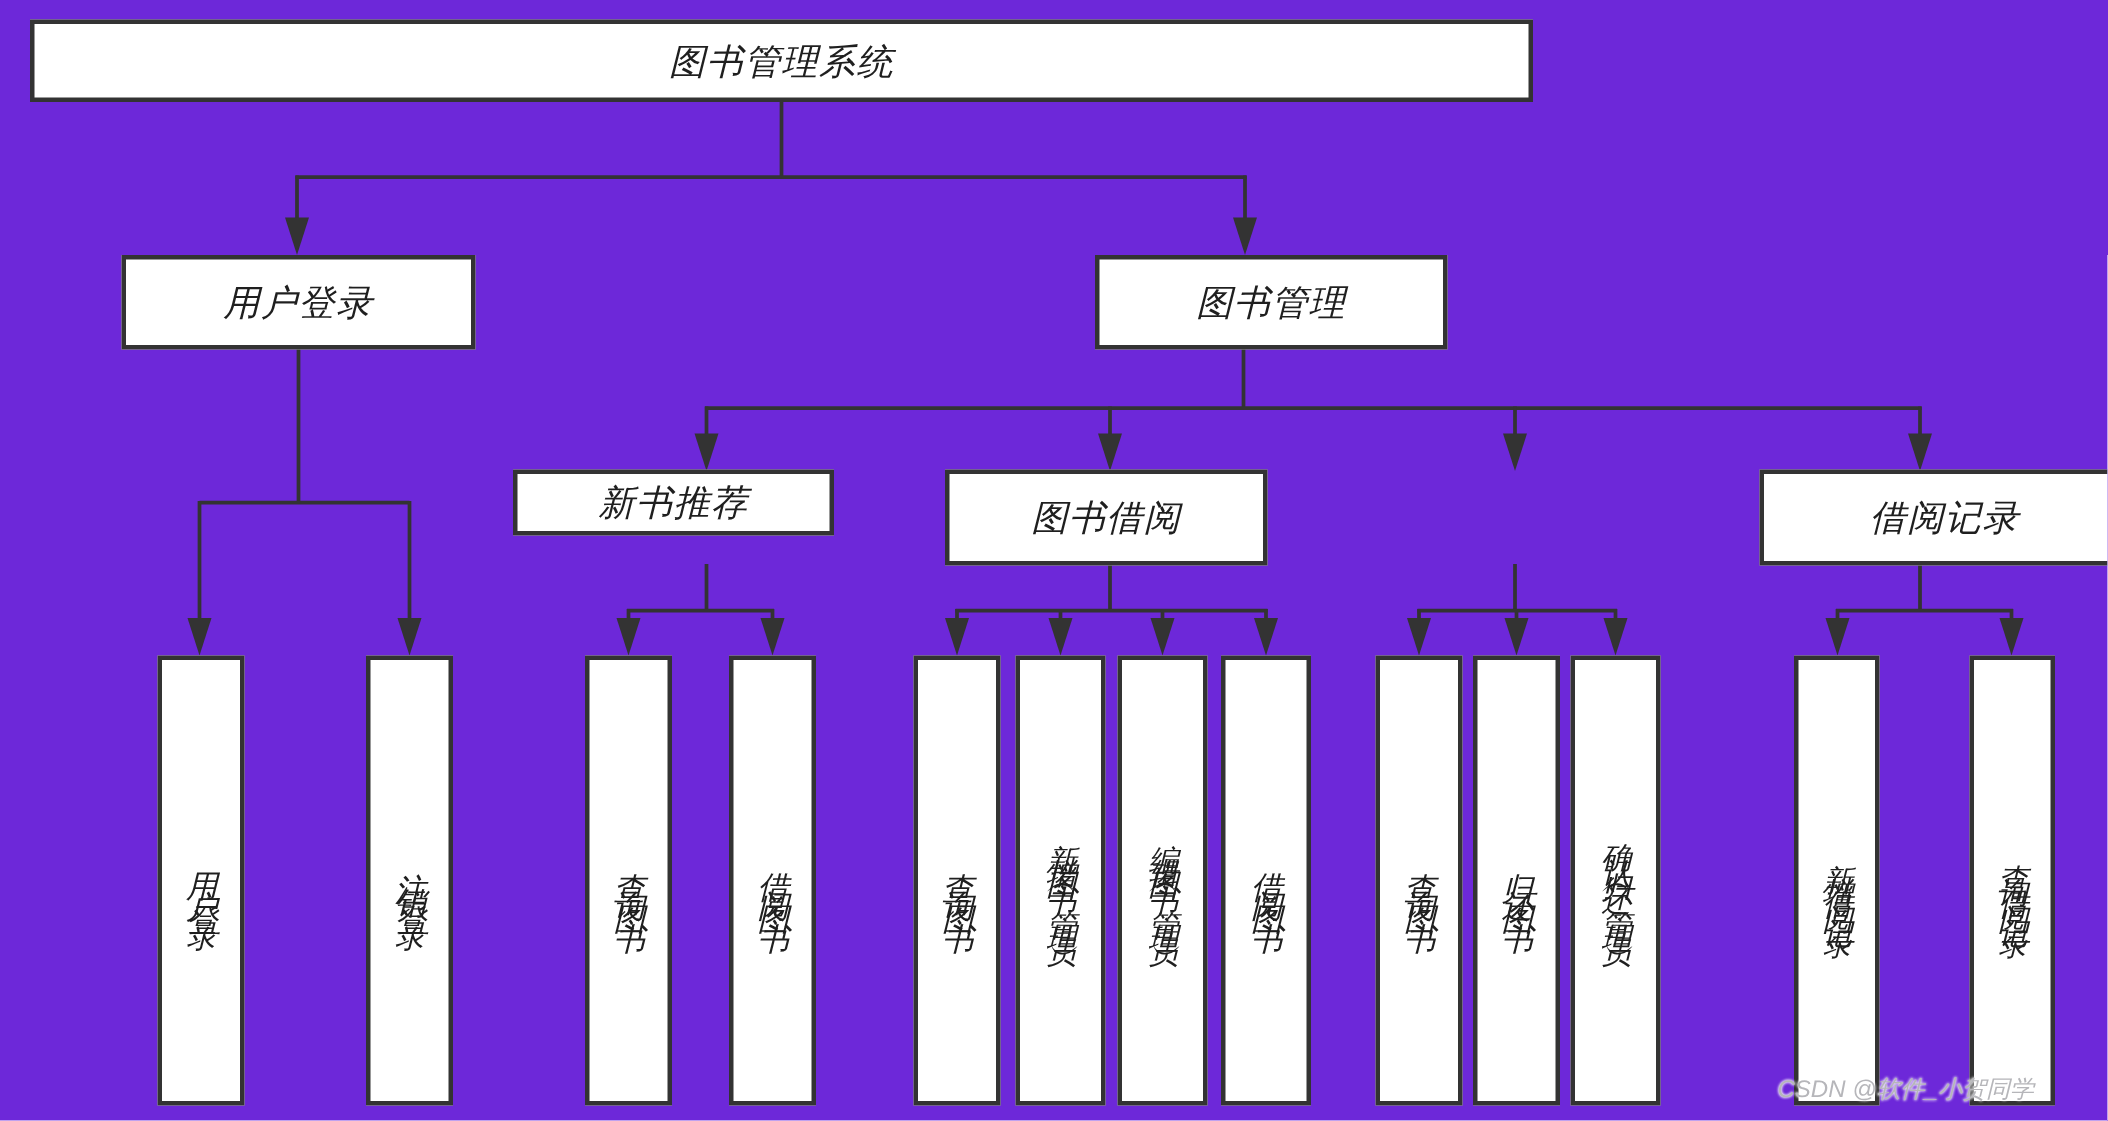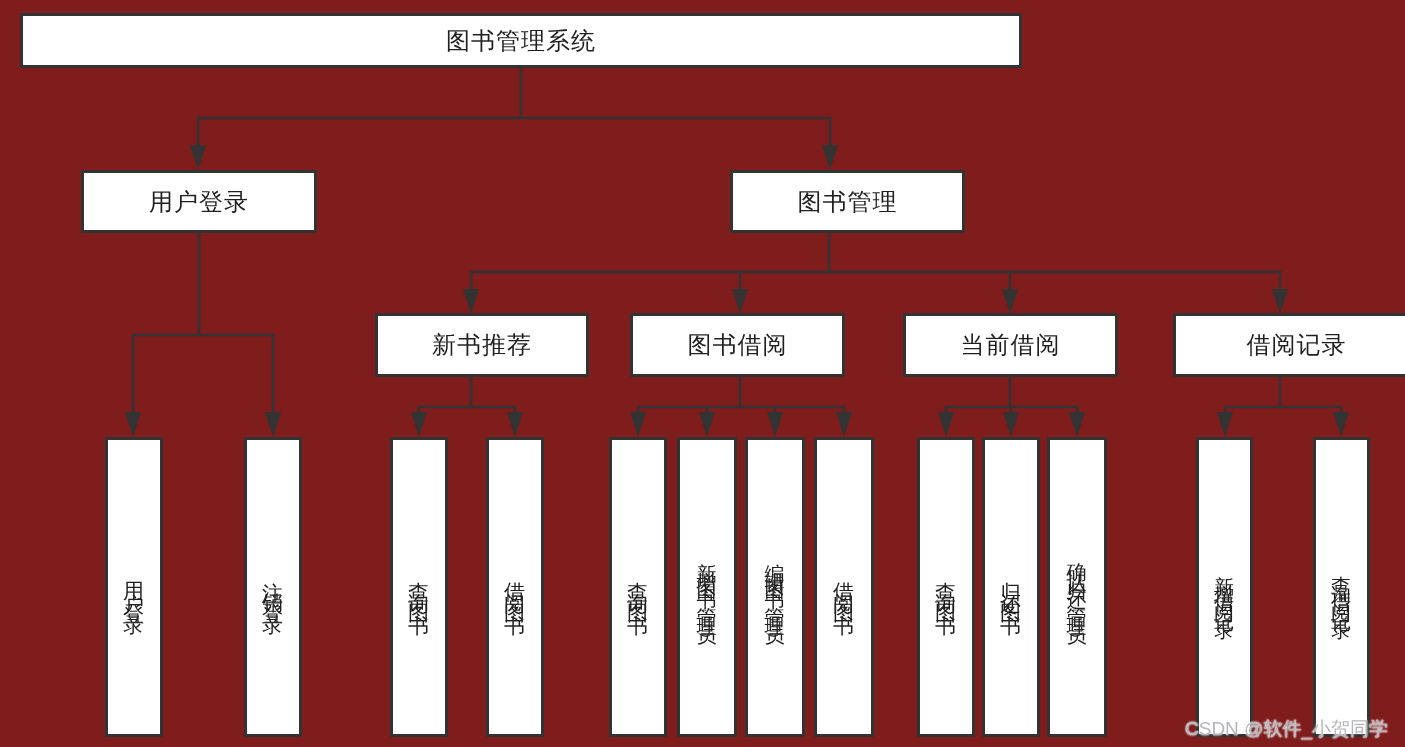--- a/index.html
+++ b/index.html
@@ -1,22 +1,23 @@
 <!DOCTYPE html>
 <html><head>
 <meta charset="utf-8">
 <style>
   html, body { margin: 0; padding: 0; background: #ffffff; }
   #stage {
     position: relative;
     width: 1405px;
     height: 747px;
-    background: #7f1d1d;
+    background: #6d28d9;
     font-family: "Liberation Sans", "DejaVu Sans", sans-serif;
     overflow: hidden;
+    font-style: italic;
   }
   #connectors {
     position: absolute;
     left: 0; top: 0;
     width: 1405px; height: 747px;
     z-index: 1;
   }
   #connectors line {
     stroke: #333333;
     stroke-width: 2.5;
@@ -47,21 +48,21 @@
     font-size: 21px;
     letter-spacing: 11px;
     line-height: 1;
     white-space: nowrap;
   }
   .vtext.long { letter-spacing: 9px; font-size: 20px; }
   
   .n-root   { left: 20px;  top: 13px;  width: 1002px; height: 55px; }
   .n-l2a    { left: 81px;  top: 170px; width: 236px;  height: 63px; }
   .n-l2b    { left: 712px; top: 170px; width: 235px;  height: 63px; margin-left: 18px; }
-  .n-l3a    { left: 375px; top: 313px; width: 214px;  height: 64px; }
+  .n-l3a    { left: 342px; top: 313px; width: 214px;  height: 44px; }
   .n-l3b    { left: 630px; top: 313px; width: 215px;  height: 64px; }
   .n-l3c    { left: 903px; top: 313px; width: 215px;  height: 64px; }
   .n-l3d    { left: 1173px;top: 313px; width: 247px;  height: 64px; }
   .n-v1  { left: 105px;  top: 437px; width: 58px; height: 300px; }
   .n-v2  { left: 244px;  top: 437px; width: 58px; height: 300px; }
   .n-v3  { left: 390px;  top: 437px; width: 58px; height: 300px; }
   .n-v4  { left: 486px;  top: 437px; width: 58px; height: 300px; }
   .n-v5  { left: 609px;  top: 437px; width: 58px; height: 300px; }
   .n-v6  { left: 677px;  top: 437px; width: 60px; height: 300px; }
   .n-v7  { left: 745px;  top: 437px; width: 60px; height: 300px; }
@@ -69,21 +70,21 @@
   .n-v9  { left: 917px;  top: 437px; width: 58px; height: 300px; }
   .n-v10 { left: 982px;  top: 437px; width: 58px; height: 300px; }
   .n-v11 { left: 1047px; top: 437px; width: 60px; height: 300px; }
   .n-v12 { left: 1196px; top: 437px; width: 57px; height: 300px; }
   .n-v13 { left: 1313px; top: 437px; width: 57px; height: 300px; }
   #watermark {
     position: absolute;
     left: 1185px;
     top: 716px;
     z-index: 3;
-    font-size: 19px;
+    font-size: 16px;
     color: #b6b6ba;
     white-space: nowrap;
     text-shadow: 0 0 2px #ffffff, 0 0 2px #ffffff;
   }
 </style>
 </head>
 <body>
 
 <div id="stage">
 
@@ -173,23 +174,20 @@
   <div class="box n-l2b">
     <span class="hlabel">图书管理</span>
   </div>
 
   <div class="box n-l3a">
     <span class="hlabel">新书推荐</span>
   </div>
   <div class="box n-l3b">
     <span class="hlabel">图书借阅</span>
   </div>
-  <div class="box n-l3c">
-    <span class="hlabel">当前借阅</span>
-  </div>
   <div class="box n-l3d">
     <span class="hlabel">借阅记录</span>
   </div>
 
   <div class="box n-v1">
     <span class="vtext">用户登录</span>
   </div>
   <div class="box n-v2">
     <span class="vtext">注销登录</span>
   </div>

